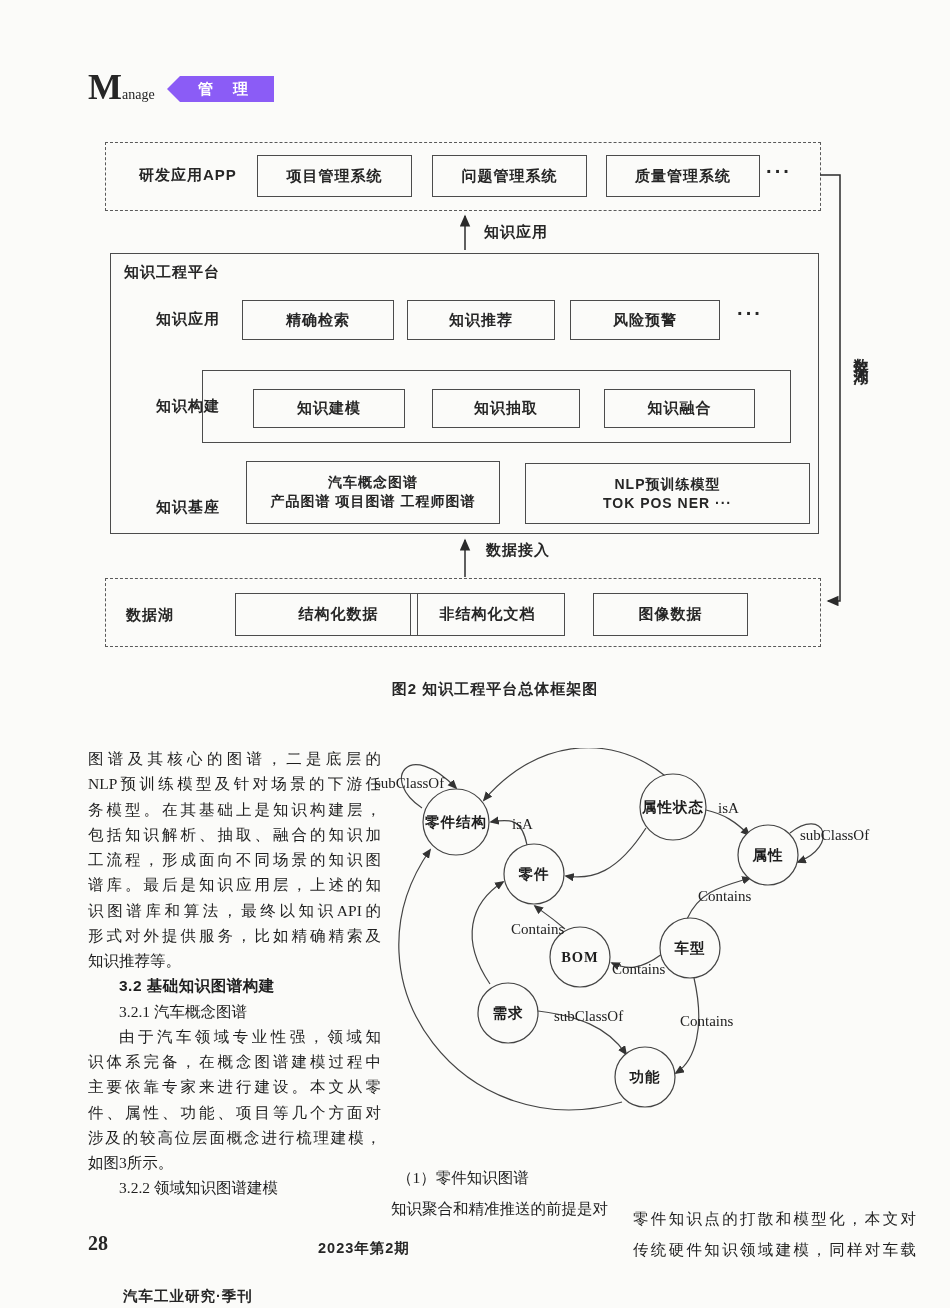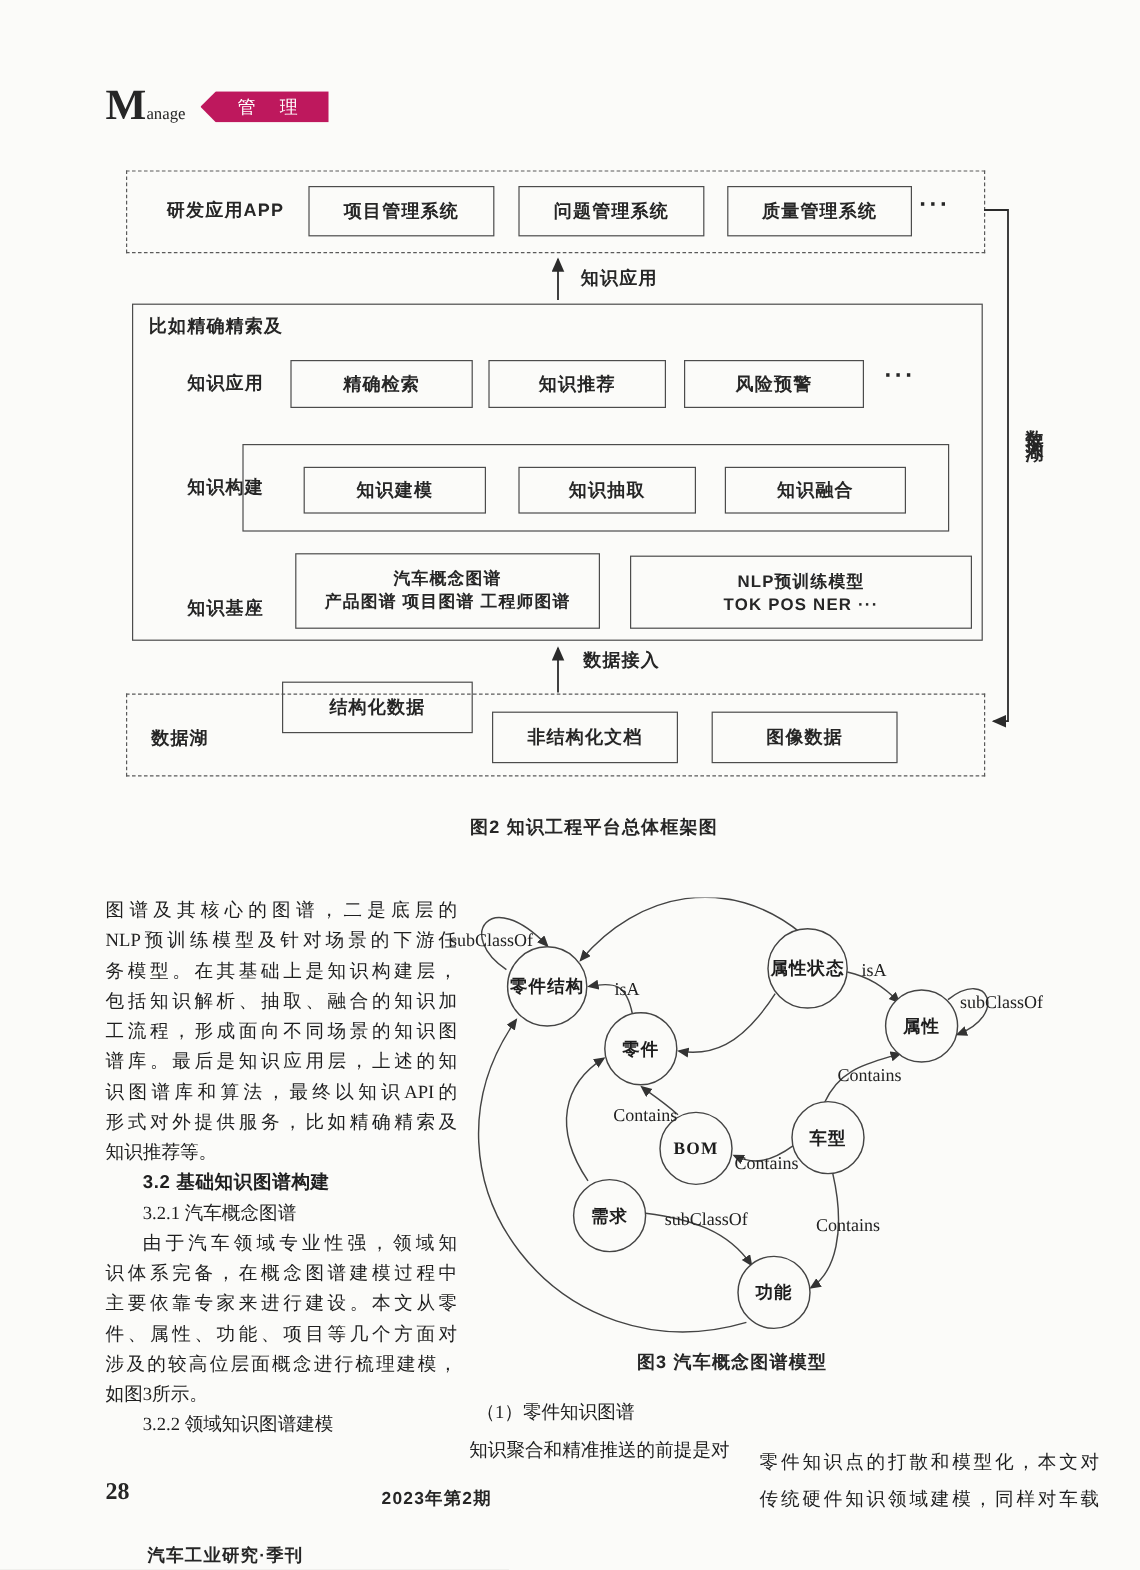--- a/index.html
+++ b/index.html
@@ -20,22 +20,22 @@
   .col{font-family:"Liberation Serif","DejaVu Serif",serif;font-size:15.5px;color:#1f1f1f;}
   .tl{height:25.25px;line-height:25.25px;white-space:nowrap;}
   .jl{white-space:normal;text-align:justify;text-align-last:justify;}
   .ind{text-indent:31px;}
   .bold{font-weight:700;font-family:Liberation Sans, sans-serif;letter-spacing:0.5px;}
   .bt{height:30.5px;line-height:30.5px;}
   .jb{text-align:justify;text-align-last:justify;}
   
   .logoM{font-family:"Liberation Serif","DejaVu Serif",serif;font-weight:700;font-size:36px;line-height:30px;}
   .logoRest{font-family:"Liberation Serif","DejaVu Serif",serif;font-size:14px;}
-  .tag{background:#be185d;color:#fff;display:flex;align-items:center;justify-content:center;
-       font-size:15px;font-weight:400;letter-spacing:8px;
+  .tag{background:#8b5cf6;color:#fff;display:flex;align-items:center;justify-content:center;
+       font-size:15px;font-weight:700;letter-spacing:8px;
        clip-path:polygon(0 50%,13px 0,100% 0,100% 100%,13px 100%);padding-left:13px;}
   svg text.el{font-family:"Liberation Serif","DejaVu Serif",serif;font-size:15px;fill:#222;}
   svg text.nt{font-family:"Liberation Sans",sans-serif;font-size:14.5px;font-weight:600;fill:#1d1d1d;
               text-anchor:middle;letter-spacing:1px;}
   svg text.nts{font-family:"Liberation Serif","DejaVu Serif",serif;font-weight:600;}
   .foot-num{font-family:"Liberation Serif","DejaVu Serif",serif;font-weight:700;font-size:20px;}
   .foot-txt{font-size:14.5px;font-weight:600;letter-spacing:1px;}
 </style>
 </head>
 <body>
@@ -49,21 +49,21 @@
 
   <div class="abs dashedbox" style="left:105px;top:142px;width:714px;height:67px;"></div>
   <div class="abs lbl" style="left:139px;top:166px;">研发应用APP</div>
   <div class="abs box" style="left:257px;top:155px;width:153px;height:40px;">项目管理系统</div>
   <div class="abs box" style="left:432px;top:155px;width:153px;height:40px;">问题管理系统</div>
   <div class="abs box" style="left:606px;top:155px;width:152px;height:40px;">质量管理系统</div>
   <div class="abs dots" style="left:766px;top:160px;">···</div>
   <div class="abs lbl" style="left:484px;top:223px;">知识应用</div>
 
   <div class="abs groupbox" style="left:110px;top:253px;width:707px;height:279px;"></div>
-  <div class="abs lbl" style="left:124px;top:263px;">比如精确精索及</div>
+  <div class="abs lbl" style="left:124px;top:263px;">知识工程平台</div>
 
   <div class="abs lbl" style="left:156px;top:310px;">知识应用</div>
   <div class="abs box" style="left:242px;top:300px;width:150px;height:38px;">精确检索</div>
   <div class="abs box" style="left:407px;top:300px;width:146px;height:38px;">知识推荐</div>
   <div class="abs box" style="left:570px;top:300px;width:148px;height:38px;font-family:Liberation Mono, monospace;">风险预警</div>
   <div class="abs dots" style="left:737px;top:302px;">···</div>
 
   <div class="abs lbl" style="left:156px;top:397px;">知识构建</div>
   <div class="abs groupbox" style="left:202px;top:370px;width:587px;height:71px;"></div>
   <div class="abs box" style="left:253px;top:389px;width:150px;height:37px;">知识建模</div>
@@ -77,21 +77,21 @@
   </div>
   <div class="abs box2" style="left:525px;top:463px;width:283px;height:59px;">
     <div>NLP预训练模型</div>
     <div>TOK  POS  NER ···</div>
   </div>
 
   <div class="abs lbl" style="left:486px;top:541px;">数据接入</div>
 
   <div class="abs dashedbox" style="left:105px;top:578px;width:714px;height:67px;"></div>
   <div class="abs lbl" style="left:126px;top:606px;">数据湖</div>
-  <div class="abs box" style="left:235px;top:568px;width:157px;height:41px;">结构化数据</div>
+  <div class="abs box" style="left:235px;top:593px;width:157px;height:41px;padding-left:24px;">结构化数据</div>
   <div class="abs box" style="left:410px;top:593px;width:153px;height:41px;">非结构化文档</div>
   <div class="abs box" style="left:593px;top:593px;width:153px;height:41px;">图像数据</div>
 
   <div class="abs vtext" style="left:851px;top:346px;">数据入湖</div>
   <div class="abs cap" style="left:330px;top:680px;width:330px;">图2 知识工程平台总体框架图</div>
 
   <svg class="abs" style="left:0;top:0;" width="950" height="720" viewBox="0 0 950 720">
     <defs>
       <marker id="arr2" markerWidth="9" markerHeight="8" refX="7" refY="3.5" orient="auto">
         <path d="M0,0 L8,3.5 L0,7 z" fill="#2b2b2b"></path>
@@ -169,21 +169,20 @@
       <text class="el" x="140" y="81">isA</text>
       <text class="el" x="346" y="65">isA</text>
       <text class="el" x="428" y="92">subClassOf</text>
       <text class="el" x="326" y="153">Contains</text>
       <text class="el" x="139" y="186">Contains</text>
       <text class="el" x="240" y="226">Contains</text>
       <text class="el" x="182" y="273">subClassOf</text>
       <text class="el" x="308" y="278">Contains</text>
     </g>
   </svg>
-  <div class="abs cap" style="left:455px;top:1126px;width:310px;">图3 汽车概念图谱模型</div>
 
   <div class="abs col" style="left:391px;top:1163px;width:245px;">
     <div class="bt" style="padding-left:6px;">（1）零件知识图谱</div>
     <div class="bt">知识聚合和精准推送的前提是对</div>
   </div>
   <div class="abs col" style="left:633px;top:1163px;width:283px;margin-top:41px;">
     <div class="bt jb">零件知识点的打散和模型化，本文对</div>
     <div class="bt jb">传统硬件知识领域建模，同样对车载</div>
   </div>
 

